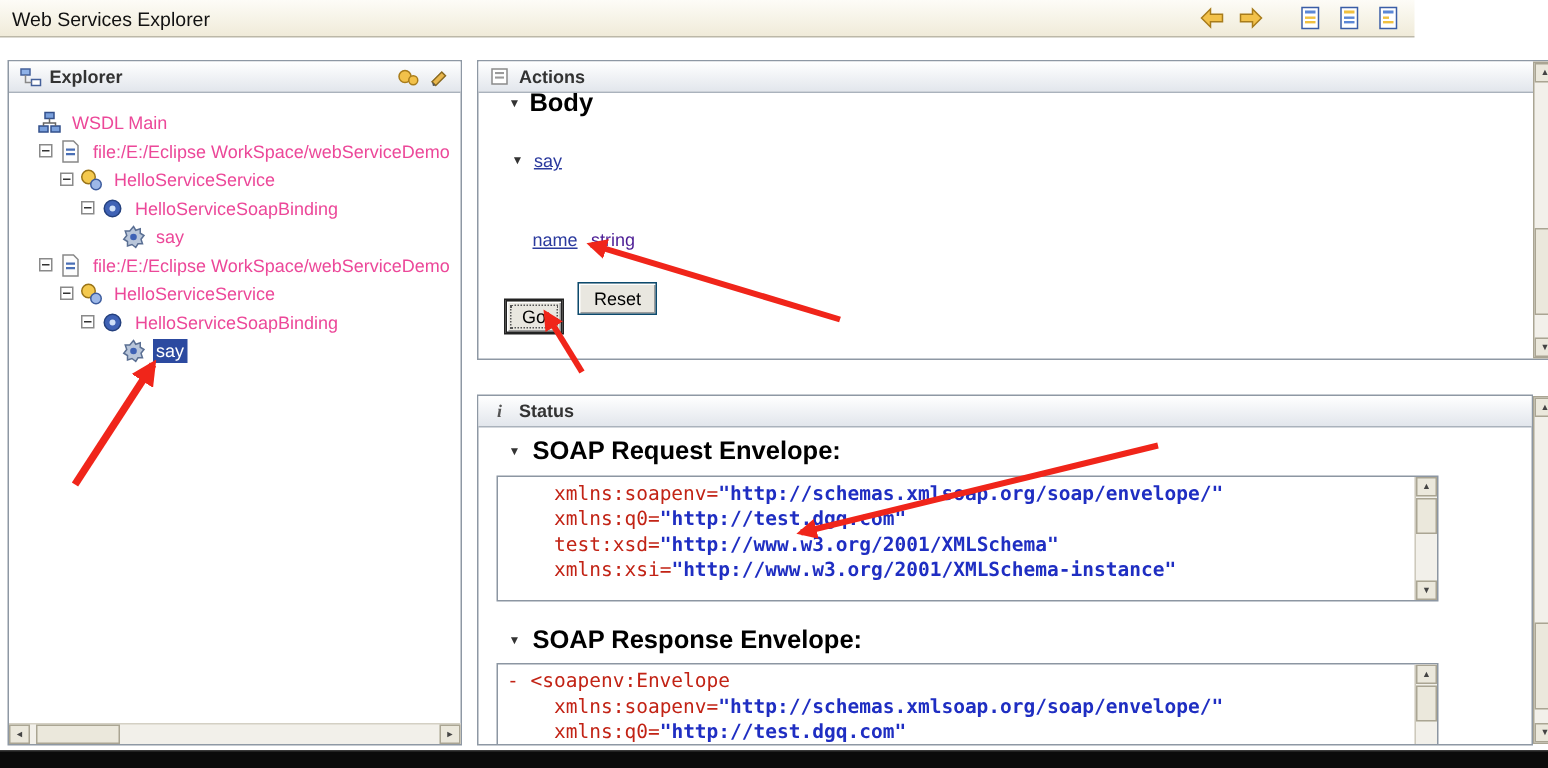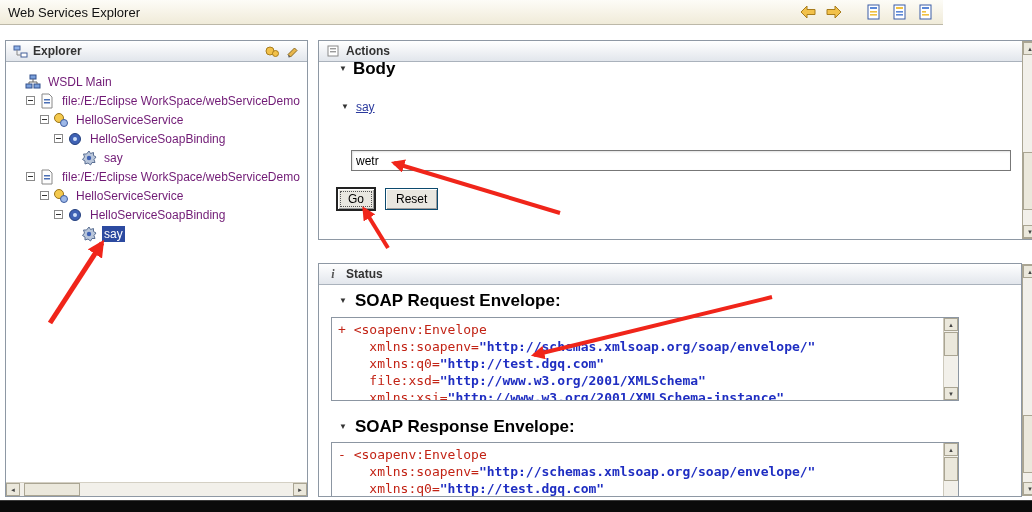--- a/index.html
+++ b/index.html
@@ -33,21 +33,21 @@
 
   
   #navigator-tree { position:absolute; left:0; top:21px; right:0; bottom:14px;
                     overflow:hidden; padding-top:10px; }
   .tree-row { height:19px; display:flex; align-items:center; white-space:nowrap; cursor:pointer; }
   .expander { width:9px; height:9px; border:1px solid #8a8a8a; background:#fff;
               position:relative; margin-right:4px; flex:none; }
   .expander .minus { position:absolute; left:1px; right:1px; top:3px; height:1px; background:#333; }
   .expander-spacer { width:13px; flex:none; }
   .tree-icon { width:16px; height:16px; margin-right:5px; flex:none; display:flex; align-items:center; }
-  .tree-label { color:#701a75; font-size:12px; padding:1px 2px; }
+  .tree-label { color:#ec4899; font-size:12px; padding:1px 2px; }
   .tree-label.selected { background:#2c4aa0; color:#fff; }
 
   
   .hscroll { position:absolute; left:0; right:0; bottom:0; height:14px;
              background:#f2f0ea; border-top:1px solid #d4d0c4; display:flex; }
   .sb-btn { width:14px; height:13px; background:#ebe8dc; border:1px solid #aaa593;
             display:flex; align-items:center; justify-content:center;
             font-size:6px; color:#444; flex:none; cursor:pointer; }
   .hscroll .track { position:relative; flex:1; }
   .h-thumb { position:absolute; left:4px; top:0; width:56px; height:13px;
@@ -296,42 +296,40 @@
       <span class="section-label">Body</span>
     </div>
     <div class="abs" style="left:22px; top:38px; display:flex; gap:7px; align-items:center;">
       <span class="tri">▼</span>
       <span class="link">say</span>
     </div>
     <div class="abs" style="left:36px; top:63px; display:flex; gap:9px; align-items:baseline;margin-top:28px;">
       <span class="link">name</span>
       <span class="plain">string</span>
     </div>
-    <input class="abs text-input" style="left: 32px; top: 88px;" type="text" value="wetr">
-    <button class="abs btn btn-default" style="left:18px; top:126px;text-align:center;">Go</button>
+    <button class="abs btn btn-default" style="left:18px; top:138px;text-align:center;">Go</button>
     <button class="abs btn" style="left:66px; top:126px;">Reset</button>
   </div>
 </div>
 
 <div class="panel" id="status-panel">
   <div class="panel-header">
     <span class="hdr-icon" style="font-family:'Liberation Serif',serif; font-style:italic; font-weight:bold; color:#555;">i</span>
     <span class="panel-title">Status</span>
   </div>
   <div class="panel-content">
     <div class="abs" style="left:20px; top:6px; display:flex; gap:8px; align-items:center;">
       <span class="tri">▼</span>
       <span class="section-label">SOAP Request Envelope:</span>
     </div>
     <div class="code-box" style="top:32px; height:84px;">
       <div class="code-text">
-          <div class="code-line"><span class="seg-red">+ </span><span class="seg-red">&lt;soapenv:Envelope</span></div>
           <div class="code-line"><span class="seg-sp">    </span><span class="seg-red">xmlns:soapenv=</span><span class="seg-val">"http://schemas.xmlsoap.org/soap/envelope/"</span></div>
           <div class="code-line"><span class="seg-sp">    </span><span class="seg-red">xmlns:q0=</span><span class="seg-val">"http://test.dgq.com"</span></div>
-          <div class="code-line"><span class="seg-sp">    </span><span class="seg-red">file:xsd=</span><span class="seg-val">"http://www.w3.org/2001/XMLSchema"</span></div>
+          <div class="code-line"><span class="seg-sp">    </span><span class="seg-red">test:xsd=</span><span class="seg-val">"http://www.w3.org/2001/XMLSchema"</span></div>
           <div class="code-line"><span class="seg-sp">    </span><span class="seg-red">xmlns:xsi=</span><span class="seg-val">"http://www.w3.org/2001/XMLSchema-instance"</span></div>
         </div>
       <div class="vscroll">
         <div class="sb-btn">▲</div>
         <div class="v-thumb" style="top:14px; height:24px;"></div>
         <div class="sb-btn bottom">▼</div>
       </div>
     </div>
     <div class="abs" style="left:20px; top:132px; display:flex; gap:8px; align-items:center;">
       <span class="tri">▼</span>

